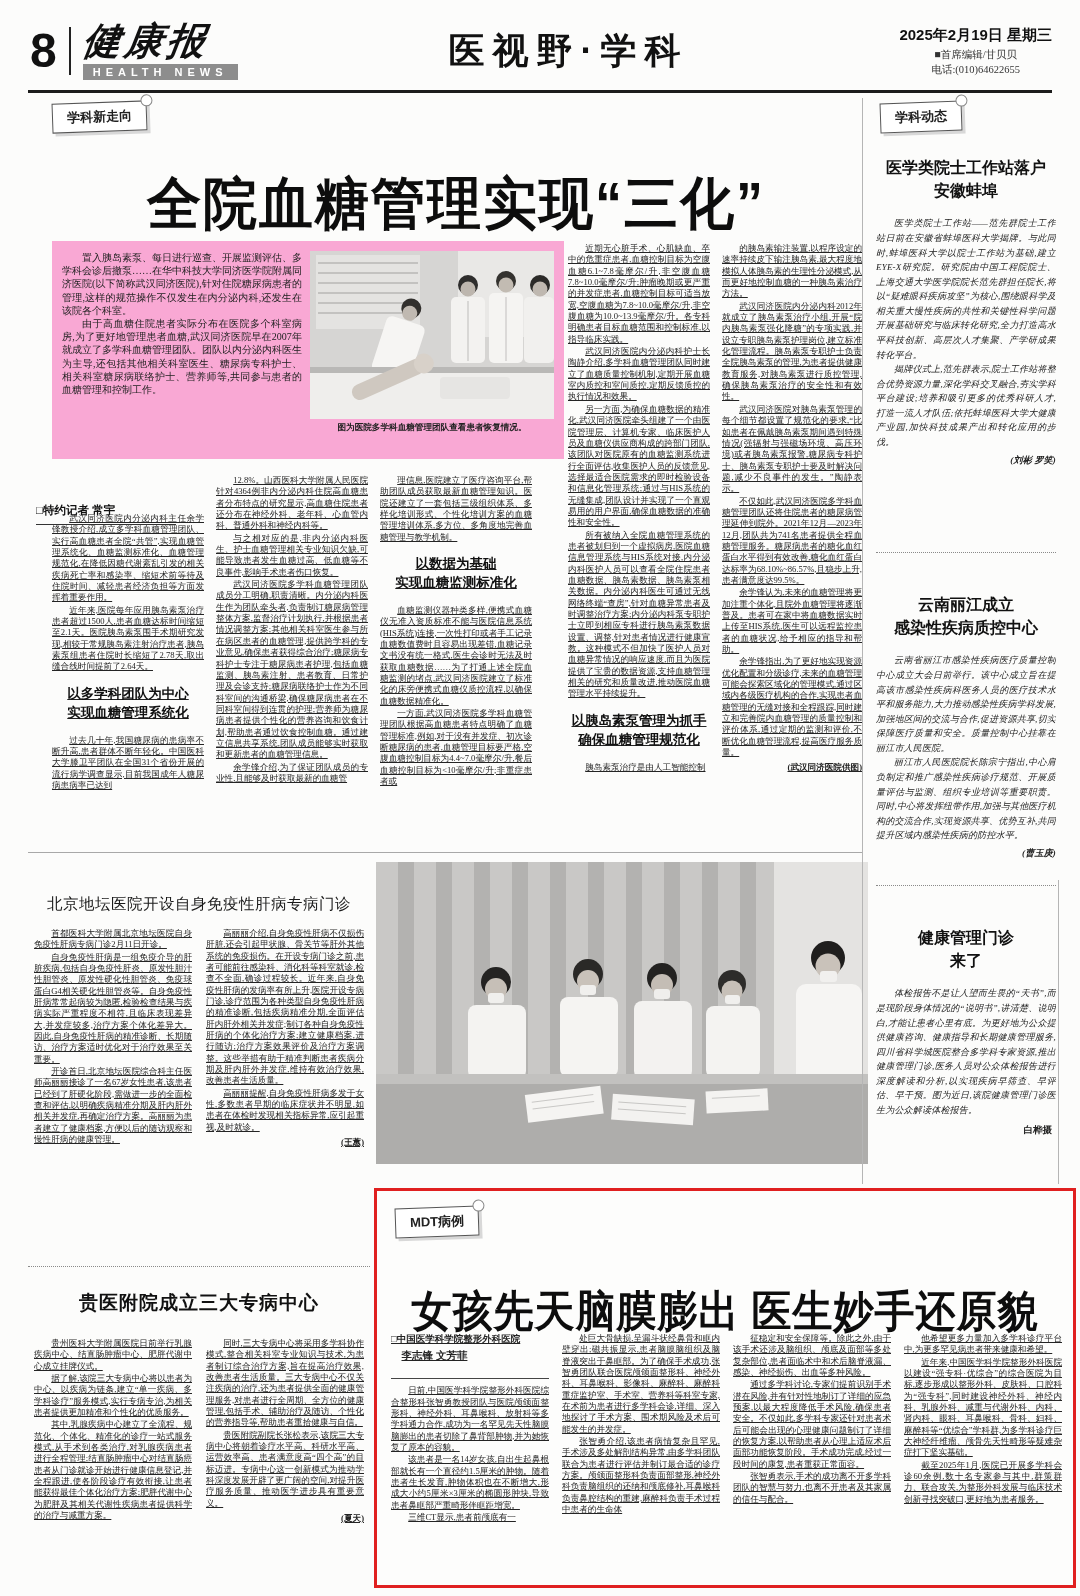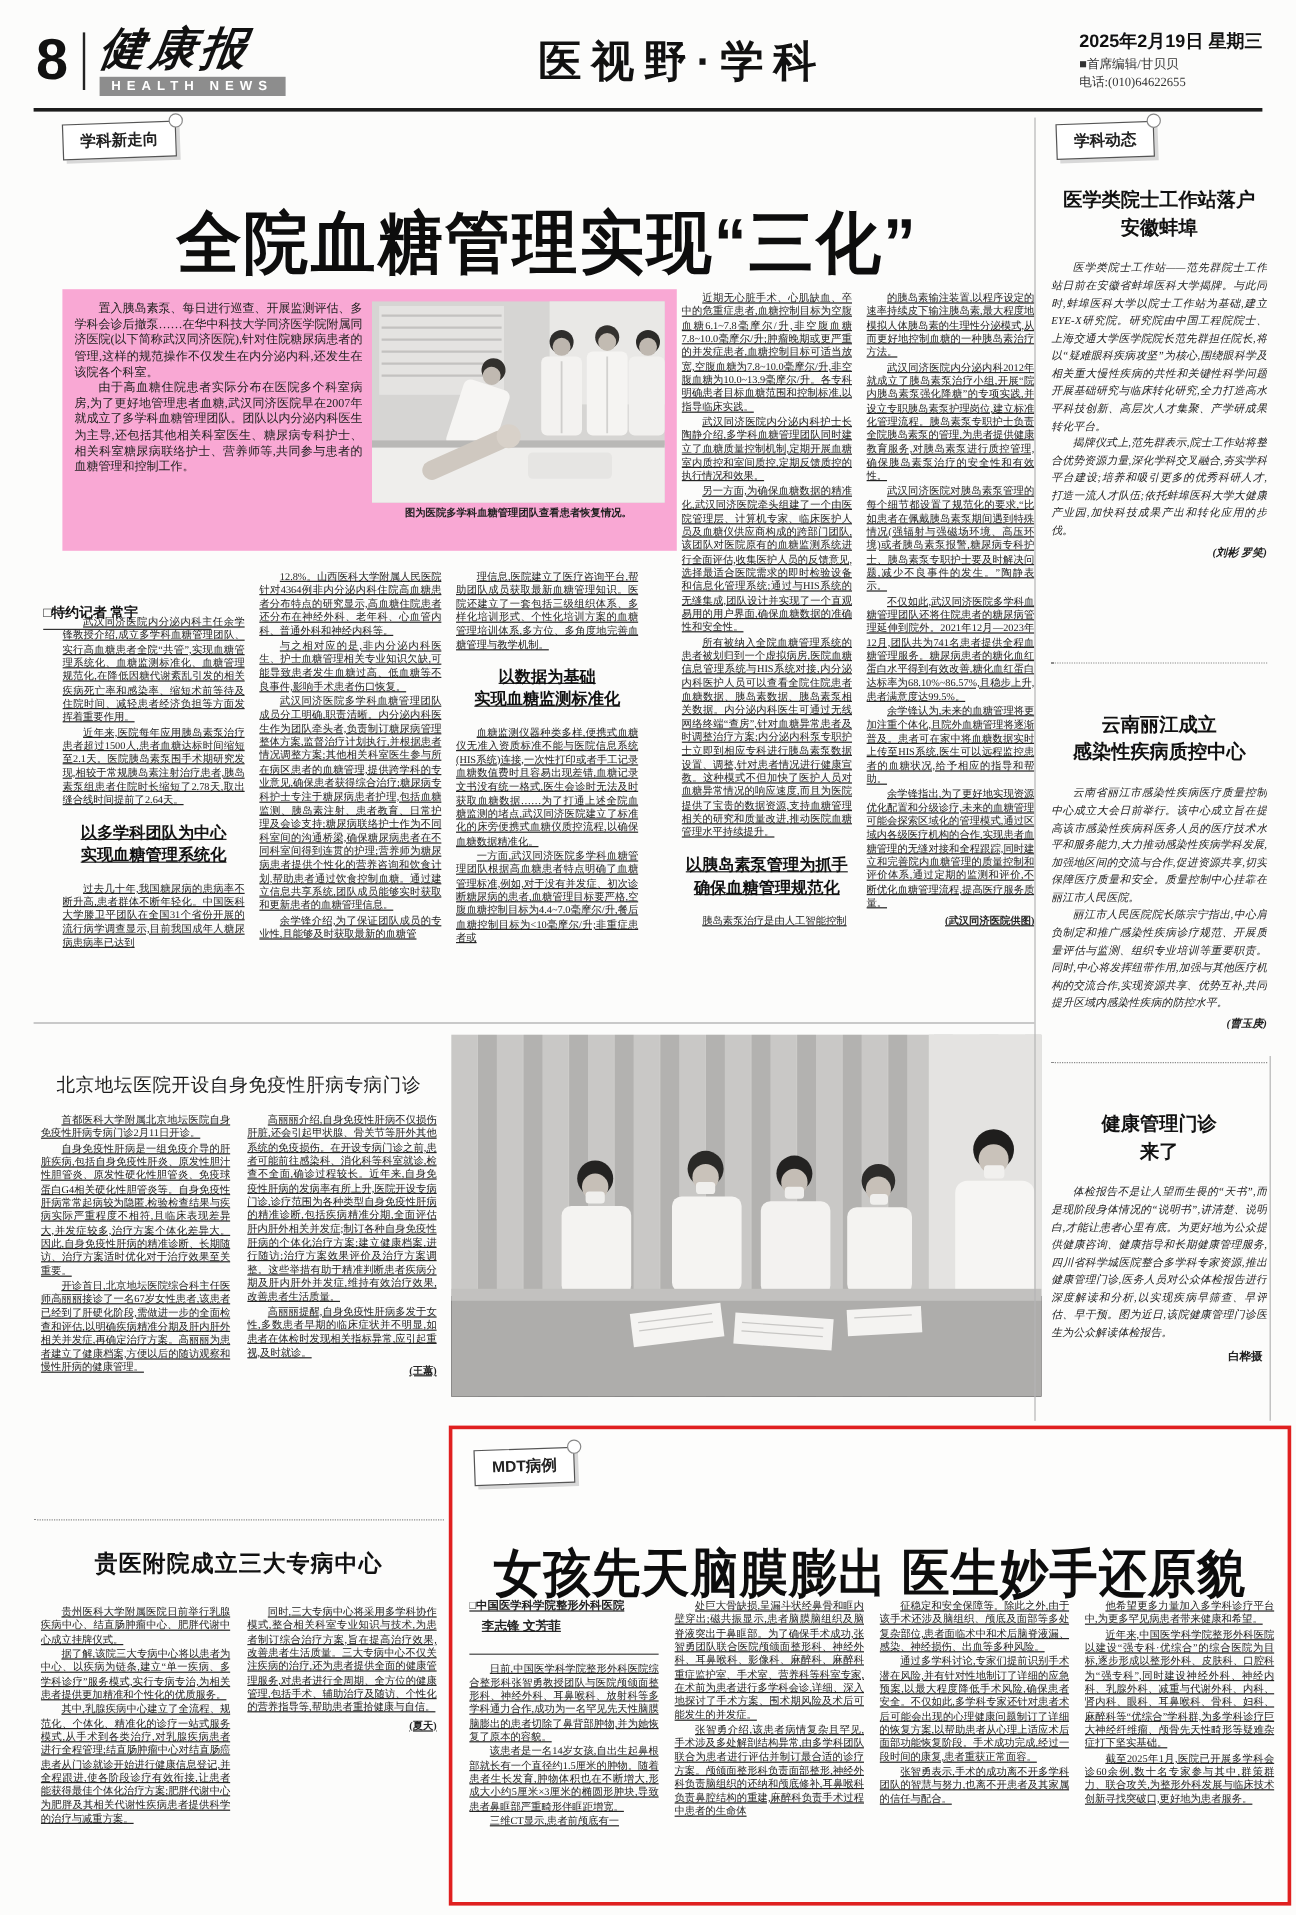--- a/index.html
+++ b/index.html
@@ -10,21 +10,21 @@
   .mh-left{display:flex;align-items:center;}
   .page-num{font-family:"Liberation Sans",sans-serif;font-weight:900;font-size:48px;color:#111;
             padding:0 12px 0 2px;border-right:2px solid #222;line-height:1;}
   .mh-brand{margin-left:12px;}
   .brand-cn{font-family:"Liberation Serif",serif;font-style:italic;font-weight:700;font-size:38px;
             letter-spacing:4px;color:#111;transform:skew(-8deg);line-height:1.05;}
   .brand-en{margin-top:2px;background:#8d8d8d;color:#fff;font-family:"Liberation Sans",sans-serif;
             font-weight:700;font-size:11px;letter-spacing:5px;padding:2px 10px;display:inline-block;}
   .mh-center{flex:1;text-align:center;font-family:"Liberation Sans",sans-serif;font-weight:900;
              font-size:36px;letter-spacing:8px;color:#111;}
-  .mh-right{text-align:left;line-height:1.5;}
+  .mh-right{text-align:center;line-height:1.5;}
   .mh-date{font-family:"Liberation Sans",sans-serif;font-weight:700;font-size:15px;color:#111;}
   .mh-editor,.mh-phone{font-size:10.5px;color:#333;}
   .header-rule{position:absolute;left:28px;top:90px;width:1024px;height:3px;background:#1c1c1c;}
   
   .badge{position:absolute;display:inline-block;background:#fff;border:1.5px solid #555;
          padding:5px 14px;font-family:"Liberation Sans",sans-serif;font-weight:700;font-size:13px;
          color:#222;box-shadow:3px 3px 0 #d8d8d8;transform:rotate(-2deg);}
   .badge::after{content:"";position:absolute;right:-7px;top:-7px;width:10px;height:10px;
          border:1.5px solid #888;border-radius:50%;background:#fff;}
   
@@ -300,20 +300,21 @@
   <section class="band3">
     <h2 class="b3-title">贵医附院成立三大专病中心</h2>
     <div class="b3-cols">
       <div class="col">
           <p class="para">贵州医科大学附属医院日前举行乳腺疾病中心、结直肠肿瘤中心、肥胖代谢中心成立挂牌仪式。</p>
           <p class="para">据了解,该院三大专病中心将以患者为中心、以疾病为链条,建立“单一疾病、多学科诊疗”服务模式,实行专病专治,为相关患者提供更加精准和个性化的优质服务。</p>
           <p class="para">其中,乳腺疾病中心建立了全流程、规范化、个体化、精准化的诊疗一站式服务模式,从手术到各类治疗,对乳腺疾病患者进行全程管理;结直肠肿瘤中心对结直肠癌患者从门诊就诊开始进行健康信息登记,并全程跟进,使各阶段诊疗有效衔接,让患者能获得最佳个体化治疗方案;肥胖代谢中心为肥胖及其相关代谢性疾病患者提供科学的治疗与减重方案。</p>
         </div>
       <div class="col">
           <p class="para">同时,三大专病中心将采用多学科协作模式,整合相关科室专业知识与技术,为患者制订综合治疗方案,旨在提高治疗效果,改善患者生活质量。三大专病中心不仅关注疾病的治疗,还为患者提供全面的健康管理服务,对患者进行全周期、全方位的健康管理,包括手术、辅助治疗及随访、个性化的营养指导等,帮助患者重拾健康与自信。</p>
+          <p class="para">贵医附院副院长张松表示,该院三大专病中心将朝着诊疗水平高、科研水平高、运营效率高、患者满意度高“四个高”的目标迈进。专病中心这一创新模式为推动学科深度发展开辟了更广阔的空间,对提升医疗服务质量、推动医学进步具有重要意义。</p>
           <p class="sig">(夏天)</p>
         </div>
     </div>
   </section>
 
   <section class="redbox">
     <div class="badge badge-mdt">MDT病例</div>
     <h2 class="red-headline">女孩先天脑膜膨出 医生妙手还原貌</h2>
     <div class="red-cols">
       <div class="col">

